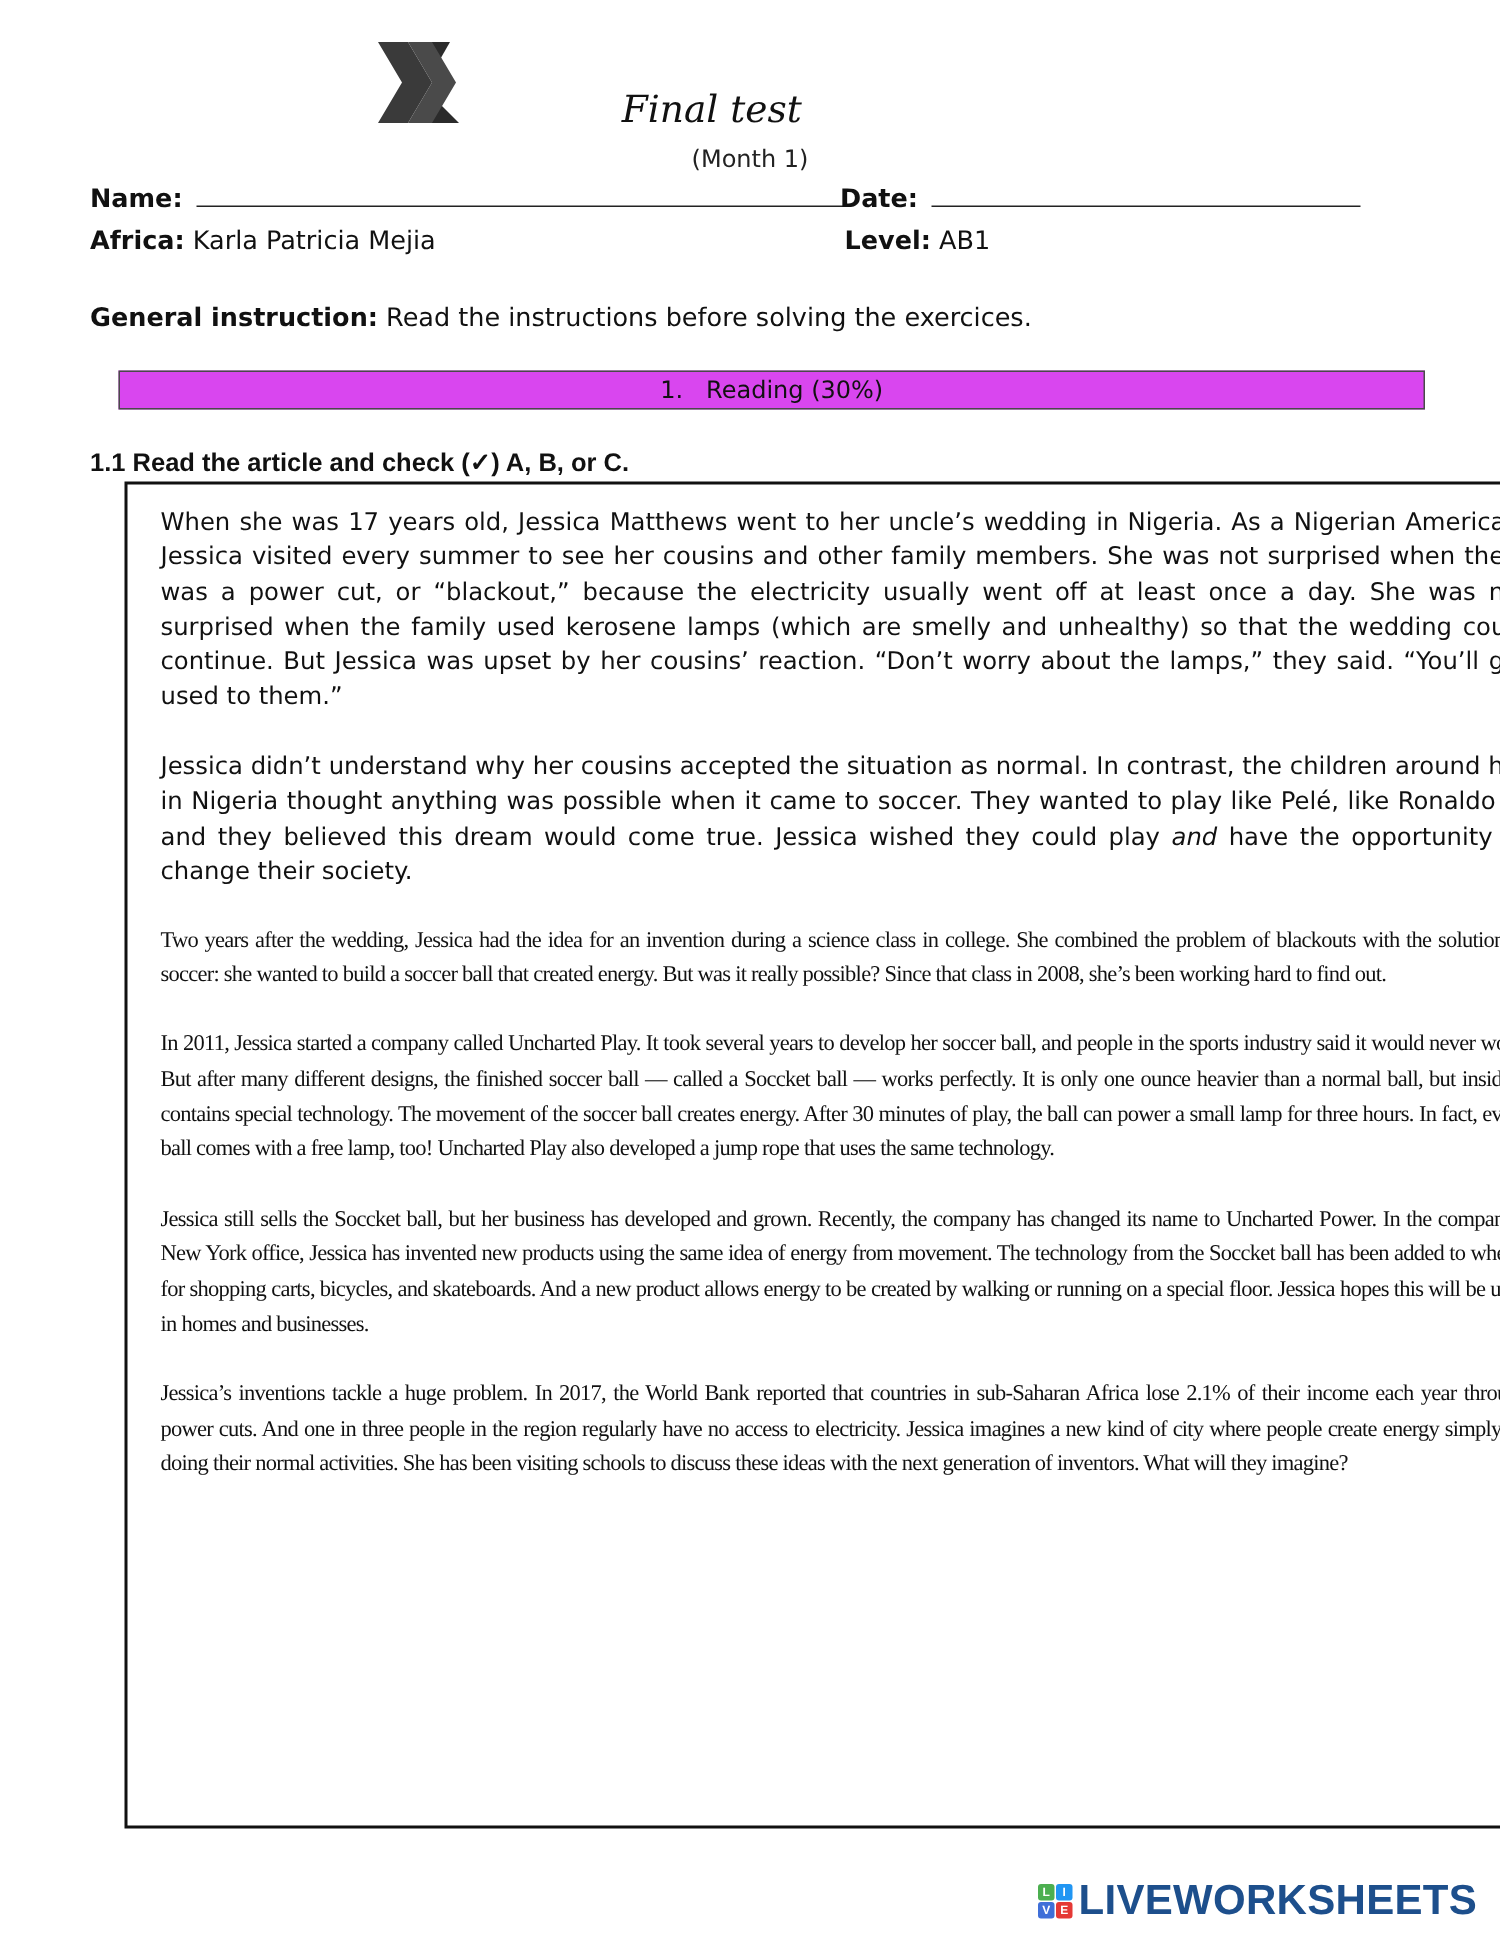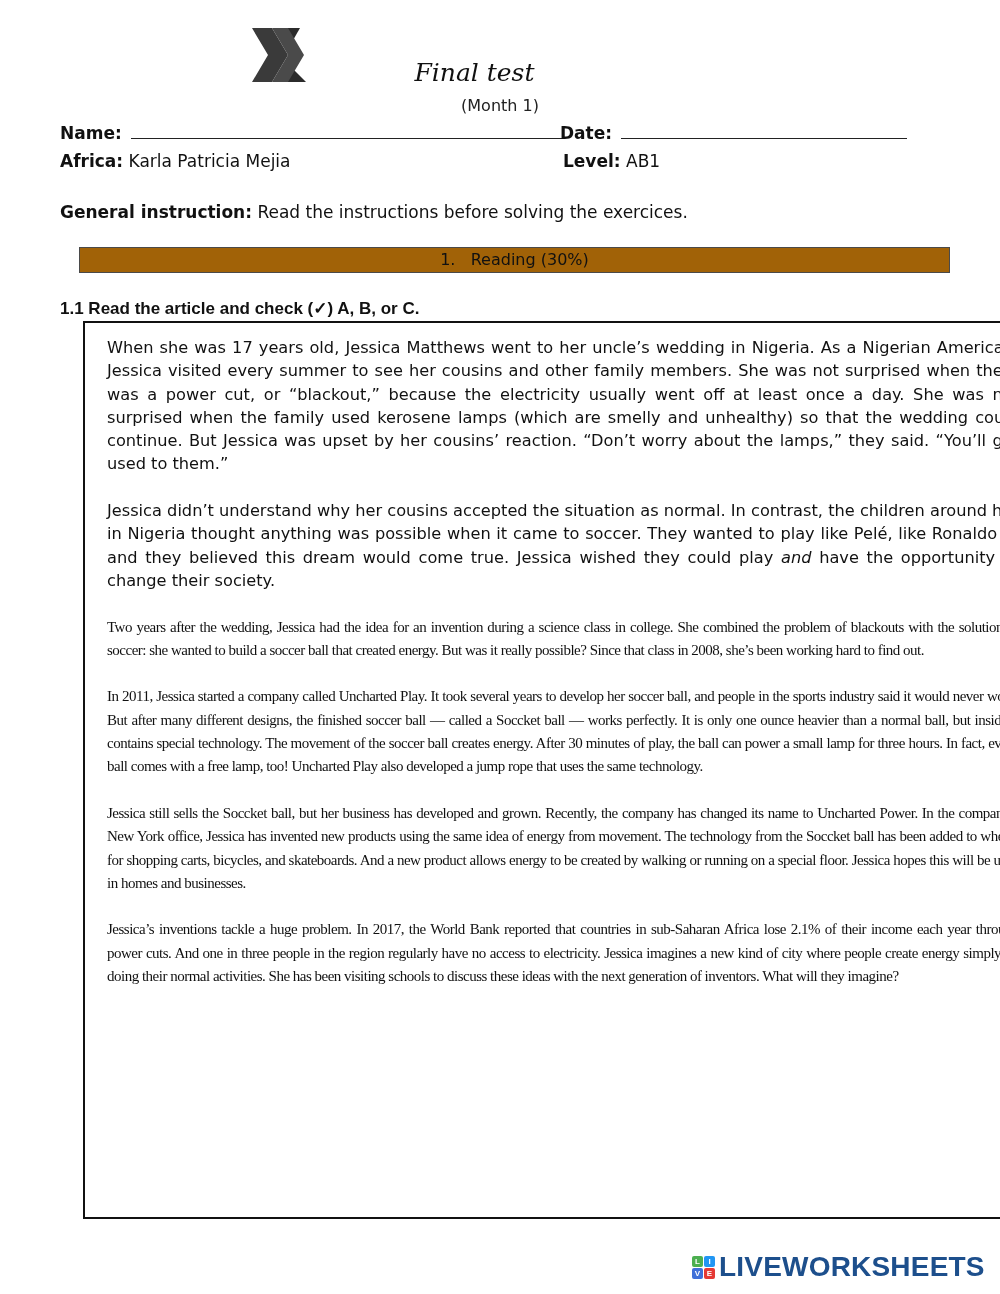--- a/index.html
+++ b/index.html
@@ -17,21 +17,21 @@
 
   
   .title { left: 0; width: 949px; top: 58px; text-align: center;
            font-family: "DejaVu Serif", serif; font-style: italic; font-size: 25px; color: #111; }
   .subtitle { left: 0; width: 1000px; top: 96px; text-align: center; font-size: 16px; color: #222; }
 
   .field { font-size: 17px; color: #111; white-space: nowrap; }
   .field b { font-weight: 700; }
   .blank { display: inline-block; border-bottom: 1px solid #222; height: 14px; vertical-align: baseline; }
 
-  .section-bar { left: 79px; top: 247px; width: 871px; height: 26px; background: #a16207;
+  .section-bar { left: 79px; top: 247px; width: 871px; height: 26px; background: #d946ef;
                  border: 1px solid #4a4a4a; box-sizing: border-box; text-align: center;
                  font-size: 16px; line-height: 24px; color: #111; }
 
   .task { left: 60px; top: 298px; font-family: "Liberation Sans", sans-serif; font-weight: 700;
           font-size: 17px; color: #111; }
 
   .article { left: 83px; top: 321px; width: 960px; height: 898px; border: 2px solid #111;
              box-sizing: border-box; padding: 13px 22px 0 22px; }
   .para { font-size: 16.2px; line-height: 23.3px; text-align: justify; margin: 0 0 23.3px 0; color: #111; }
   .para.cond { font-family: Liberation Serif, serif; font-size: 15px; letter-spacing: -0.5px; }

